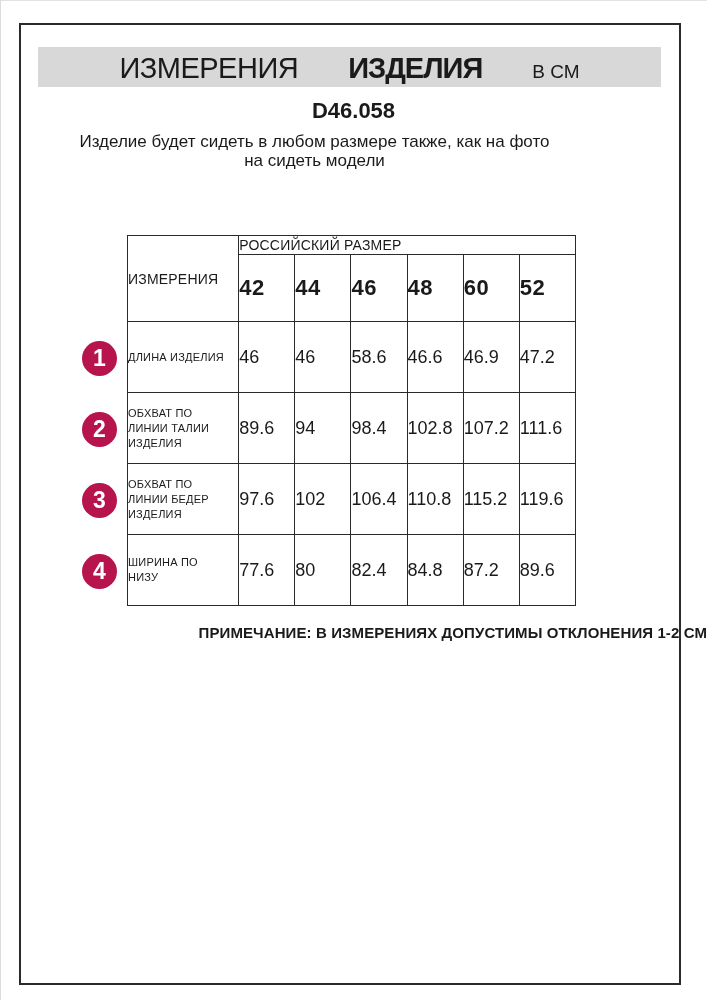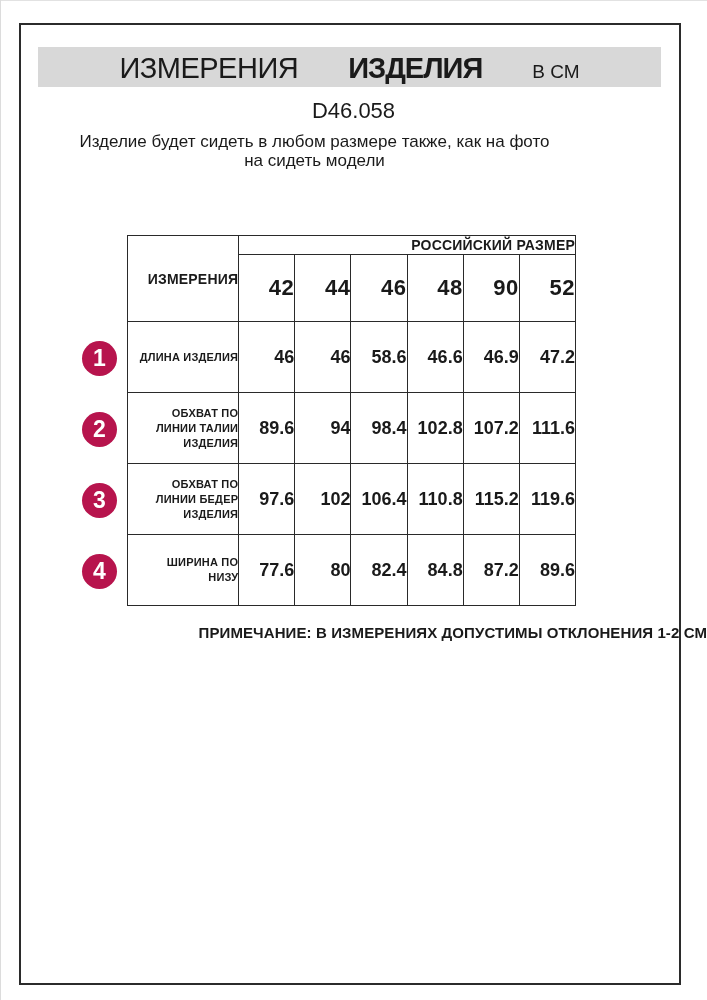--- a/index.html
+++ b/index.html
@@ -57,44 +57,43 @@
     font-size: 19px;
     font-weight: 400;
     line-height: 24px;
   }
   .product-code {
     position: absolute;
     left: 0; top: 98px;
     width: 707px;
     text-align: center;
     font-size: 22px;
-    font-weight: 400;
+    font-weight: 700;
   }
   .description {
     position: absolute;
     left: 0; top: 132px;
     width: 629px;
     text-align: center;
     font-size: 17px;
     line-height: 19px;
   }
   
   table.size-table {
     position: absolute;
     left: 127px; top: 235px;
     width: 449px;
     border-collapse: collapse;
     table-layout: fixed;
   }
   table.size-table td {
     border: 1.5px solid var(--line);
-    text-align: right;
+    text-align: left;
     vertical-align: middle;
     padding: 0;
-    font-weight: bold;
   }
   td.corner-header {
     font-size: 14px;
     letter-spacing: 0.2px;
   }
   tr.hdr-group { height: 19px; }
   td.group-header {
     font-size: 14px;
     line-height: 16px;
     letter-spacing: 0.2px;
@@ -173,21 +172,21 @@
     <tbody>
       <tr class="hdr-group">
         <td class="corner-header" rowspan="2">ИЗМЕРЕНИЯ</td>
         <td class="group-header" colspan="6">РОССИЙСКИЙ РАЗМЕР</td>
       </tr>
       <tr class="hdr-sizes">
         <td class="size-header">42</td>
         <td class="size-header">44</td>
         <td class="size-header">46</td>
         <td class="size-header">48</td>
-        <td class="size-header">90</td>
+        <td class="size-header">60</td>
         <td class="size-header">52</td>
       </tr>
       <tr class="data-row">
         <td class="row-label">ДЛИНА ИЗДЕЛИЯ</td>
         <td class="value-cell">46</td>
         <td class="value-cell">46</td>
         <td class="value-cell">58.6</td>
         <td class="value-cell">46.6</td>
         <td class="value-cell">46.9</td>
         <td class="value-cell">47.2</td>

